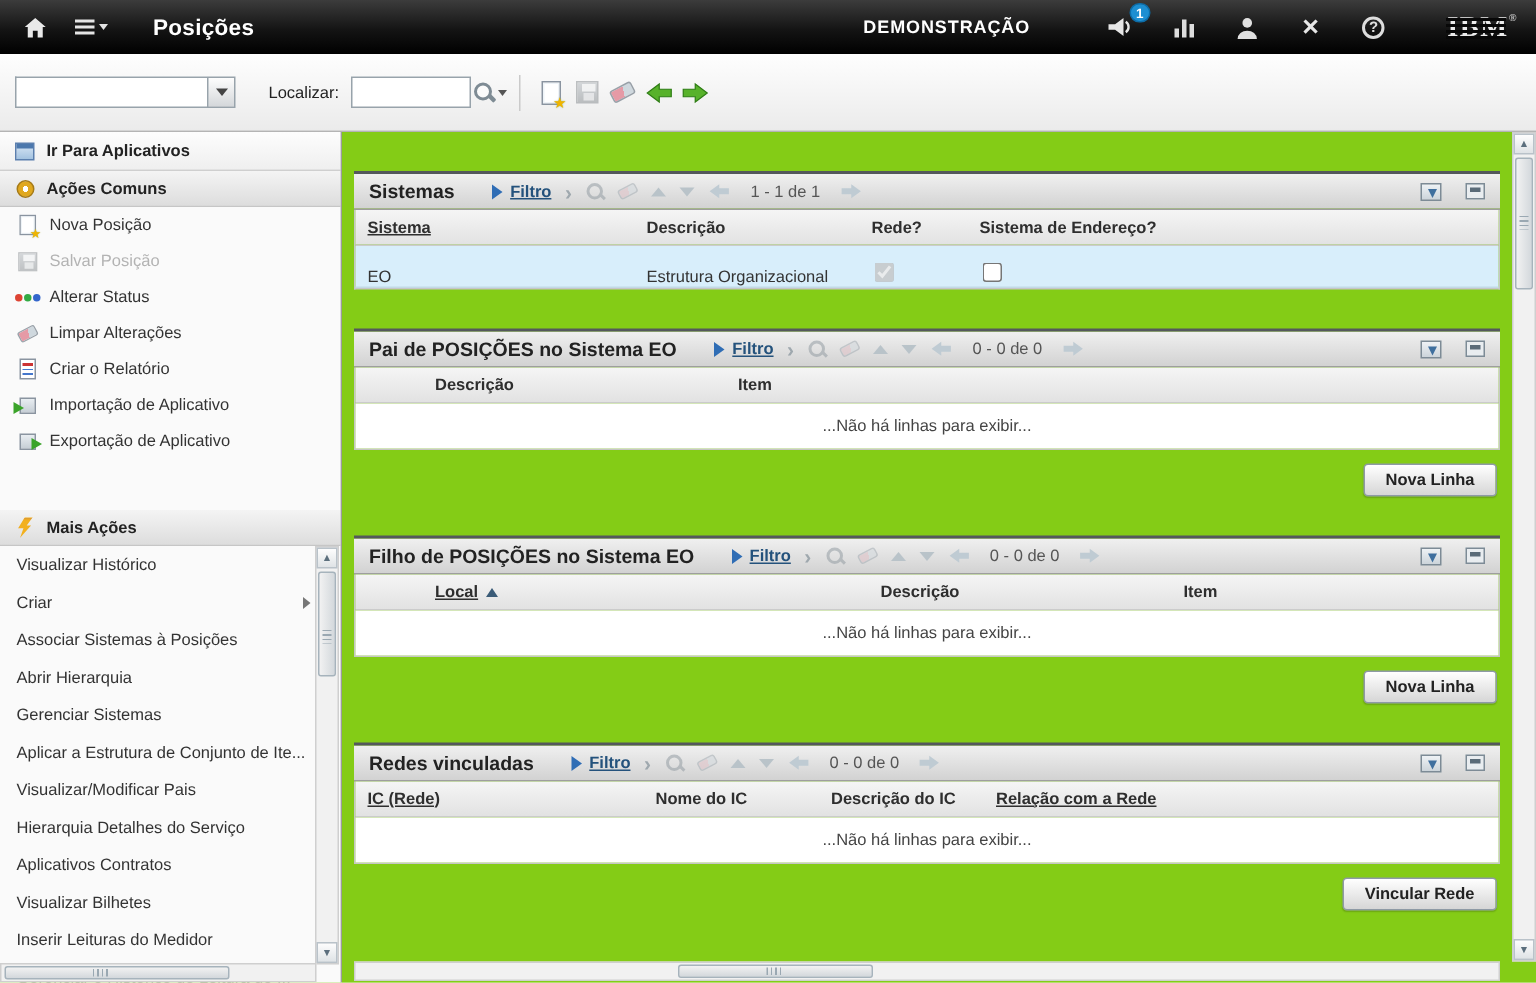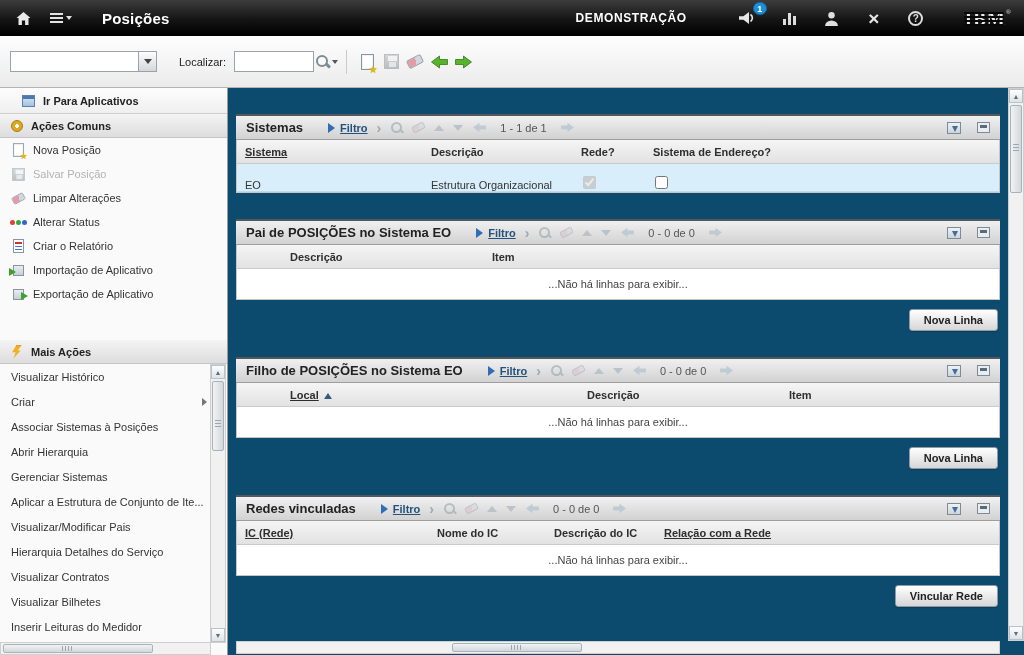--- a/index.html
+++ b/index.html
@@ -47,21 +47,21 @@
 .dsk::after{content:"";position:absolute;left:4px;bottom:1px;width:7px;height:5px;background:#cdd6dd}
 .dim{opacity:.45;filter:grayscale(60%)}
 .ers{width:16px;height:9px;border:1px solid #98a0a8;border-radius:2px;background:linear-gradient(105deg,#e59aa6 55%,#cfd8de 55%);transform:rotate(-28deg)}
 .garrow{display:inline-flex}
 
 
 .content{flex:1;display:flex;min-height:0}
 
 
 .sidebar{flex:0 0 228px;width:228px;border-right:1px solid #9b9b9b;background:#fafafa;position:relative;overflow:hidden}
-.side-go{height:26px;display:flex;align-items:center;gap:7px;padding:0 21px;background:linear-gradient(#fdfdfd,#efefef);border-bottom:1px solid #cfcfcf;font-weight:bold;color:#222;cursor:pointer}
+.side-go{height:26px;display:flex;align-items:center;gap:7px;padding:0 9px;background:linear-gradient(#fdfdfd,#efefef);border-bottom:1px solid #cfcfcf;font-weight:bold;color:#222;cursor:pointer}
 .side-head{height:24px;display:flex;align-items:center;gap:7px;padding:0 9px;background:linear-gradient(#f4f4f4,#dddddd);border-bottom:1px solid #c6c6c6;font-weight:bold;color:#222}
 .side-item{height:24px;display:flex;align-items:center;gap:7px;padding:0 9px 0 11px;color:#333;cursor:pointer;background:#fafafa}
 .more-list .side-item{height:25px;padding-right:20px}
 .side-item.disabled{color:#b3b3b3;cursor:default}
 .side-gap{height:34px;background:#fafafa}
 .subarr{margin-left:auto;width:0;height:0;border-left:5px solid #777;border-top:4px solid transparent;border-bottom:4px solid transparent}
 .sicon{width:15px;height:15px;display:inline-flex;align-items:center;justify-content:center;flex:0 0 15px}
 .apps-ico{width:13px;height:12px;border:1px solid #5b7fae;background:linear-gradient(#d9e7f5,#a3c2e0);position:relative}
 .apps-ico::before{content:"";position:absolute;left:0;top:0;right:0;height:3px;background:#4c78ad}
 .gear-ico{width:12px;height:12px;border-radius:50%;border:1px solid #a57a18;background:radial-gradient(circle at 50% 50%,#fff 0 2px,#e0a81f 2px 6px)}
@@ -70,21 +70,21 @@
 .status-ico i{width:5px;height:5px;border-radius:50%;display:block}
 .status-ico i:nth-child(1){background:#d43}.status-ico i:nth-child(2){background:#3a4}.status-ico i:nth-child(3){background:#36c}
 .rpt-ico{width:11px;height:14px;background:#fff;border:1px solid #8a94a0;position:relative}
 .rpt-ico::before{content:"";position:absolute;left:1px;top:2px;width:7px;height:2px;background:#c33}
 .rpt-ico::after{content:"";position:absolute;left:1px;top:6px;width:7px;height:5px;background:repeating-linear-gradient(to bottom,#47c 0 1px,transparent 1px 3px)}
 .box-ico{width:11px;height:11px;border:1px solid #8a94a0;background:linear-gradient(#e8edf1,#c6ced5);position:relative}
 .box-ico.imp::after{content:"";position:absolute;left:-5px;top:2px;width:0;height:0;border-left:7px solid #3ba32a;border-top:4px solid transparent;border-bottom:4px solid transparent}
 .box-ico.exp::after{content:"";position:absolute;right:-5px;top:2px;width:0;height:0;border-left:7px solid #3ba32a;border-top:4px solid transparent;border-bottom:4px solid transparent}
 
 
-.main{flex:1;position:relative;background:#0c4a6e;padding:26px 24px 16px 8px;overflow:hidden}
+.main{flex:1;position:relative;background:#84cc16;padding:26px 24px 16px 8px;overflow:hidden}
 .sect{margin-bottom:26px}
 .sect-head{height:26px;background:linear-gradient(#f0f0f0,#d2d2d2);border-top:2px solid #54585c;border-bottom:1px solid #9e9e9e;display:flex;align-items:center;padding:0 10px;gap:9px}
 .sect-title{font-weight:bold;font-size:13px;color:#222;margin-right:16px;white-space:nowrap}
 .filter{display:flex;align-items:center;gap:5px;cursor:pointer}
 .ftri{width:0;height:0;border-left:7px solid #2f6db5;border-top:5px solid transparent;border-bottom:5px solid transparent}
 .flink{color:#24527c;text-decoration:underline;font-weight:bold}
 .chev{color:#9fa8ae;font-size:14px;font-weight:bold;cursor:pointer;line-height:1}
 .hmag{position:relative;width:13px;height:13px;opacity:.5;cursor:pointer}
 .hmag::before{content:"";position:absolute;left:1px;top:1px;width:7px;height:7px;border:2px solid #8d979e;border-radius:50%}
 .hmag::after{content:"";position:absolute;left:9px;top:9px;width:5px;height:2px;background:#8d979e;transform:rotate(45deg)}
@@ -239,36 +239,36 @@
         <span>Nova Posição</span>
       </div>
       <div class="side-item disabled">
         <span class="sicon dim">
             <span class="dsk" style="transform:scale(.85)"></span>
           </span>
         <span>Salvar Posição</span>
       </div>
       <div class="side-item">
         <span class="sicon">
-            <span class="ers" style="transform:rotate(-28deg) scale(.85)"></span>
-          </span>
-        <span>Limpar Alterações</span>
-      </div>
-      <div class="side-item">
-        <span class="sicon">
             <span class="status-ico">
               <i></i>
               <i></i>
               <i></i>
             </span>
           </span>
         <span>Alterar Status</span>
       </div>
       <div class="side-item">
         <span class="sicon">
+            <span class="ers" style="transform:rotate(-28deg) scale(.85)"></span>
+          </span>
+        <span>Limpar Alterações</span>
+      </div>
+      <div class="side-item">
+        <span class="sicon">
             <span class="rpt-ico"></span>
           </span>
         <span>Criar o Relatório</span>
       </div>
       <div class="side-item">
         <span class="sicon">
             <span class="box-ico imp"></span>
           </span>
         <span>Importação de Aplicativo</span>
       </div>
@@ -307,21 +307,21 @@
         <div class="side-item">
             <span>Aplicar a Estrutura de Conjunto de Ite...</span>
           </div>
         <div class="side-item">
             <span>Visualizar/Modificar Pais</span>
           </div>
         <div class="side-item">
             <span>Hierarquia Detalhes do Serviço</span>
           </div>
         <div class="side-item">
-            <span>Visualizar Contratos</span>
+            <span>Aplicativos Contratos</span>
           </div>
         <div class="side-item">
             <span>Visualizar Bilhetes</span>
           </div>
         <div class="side-item">
             <span>Inserir Leituras do Medidor</span>
           </div>
         <div class="side-item">
             <span>Gerenciar o Histórico de Leitura do ...</span>
           </div>

